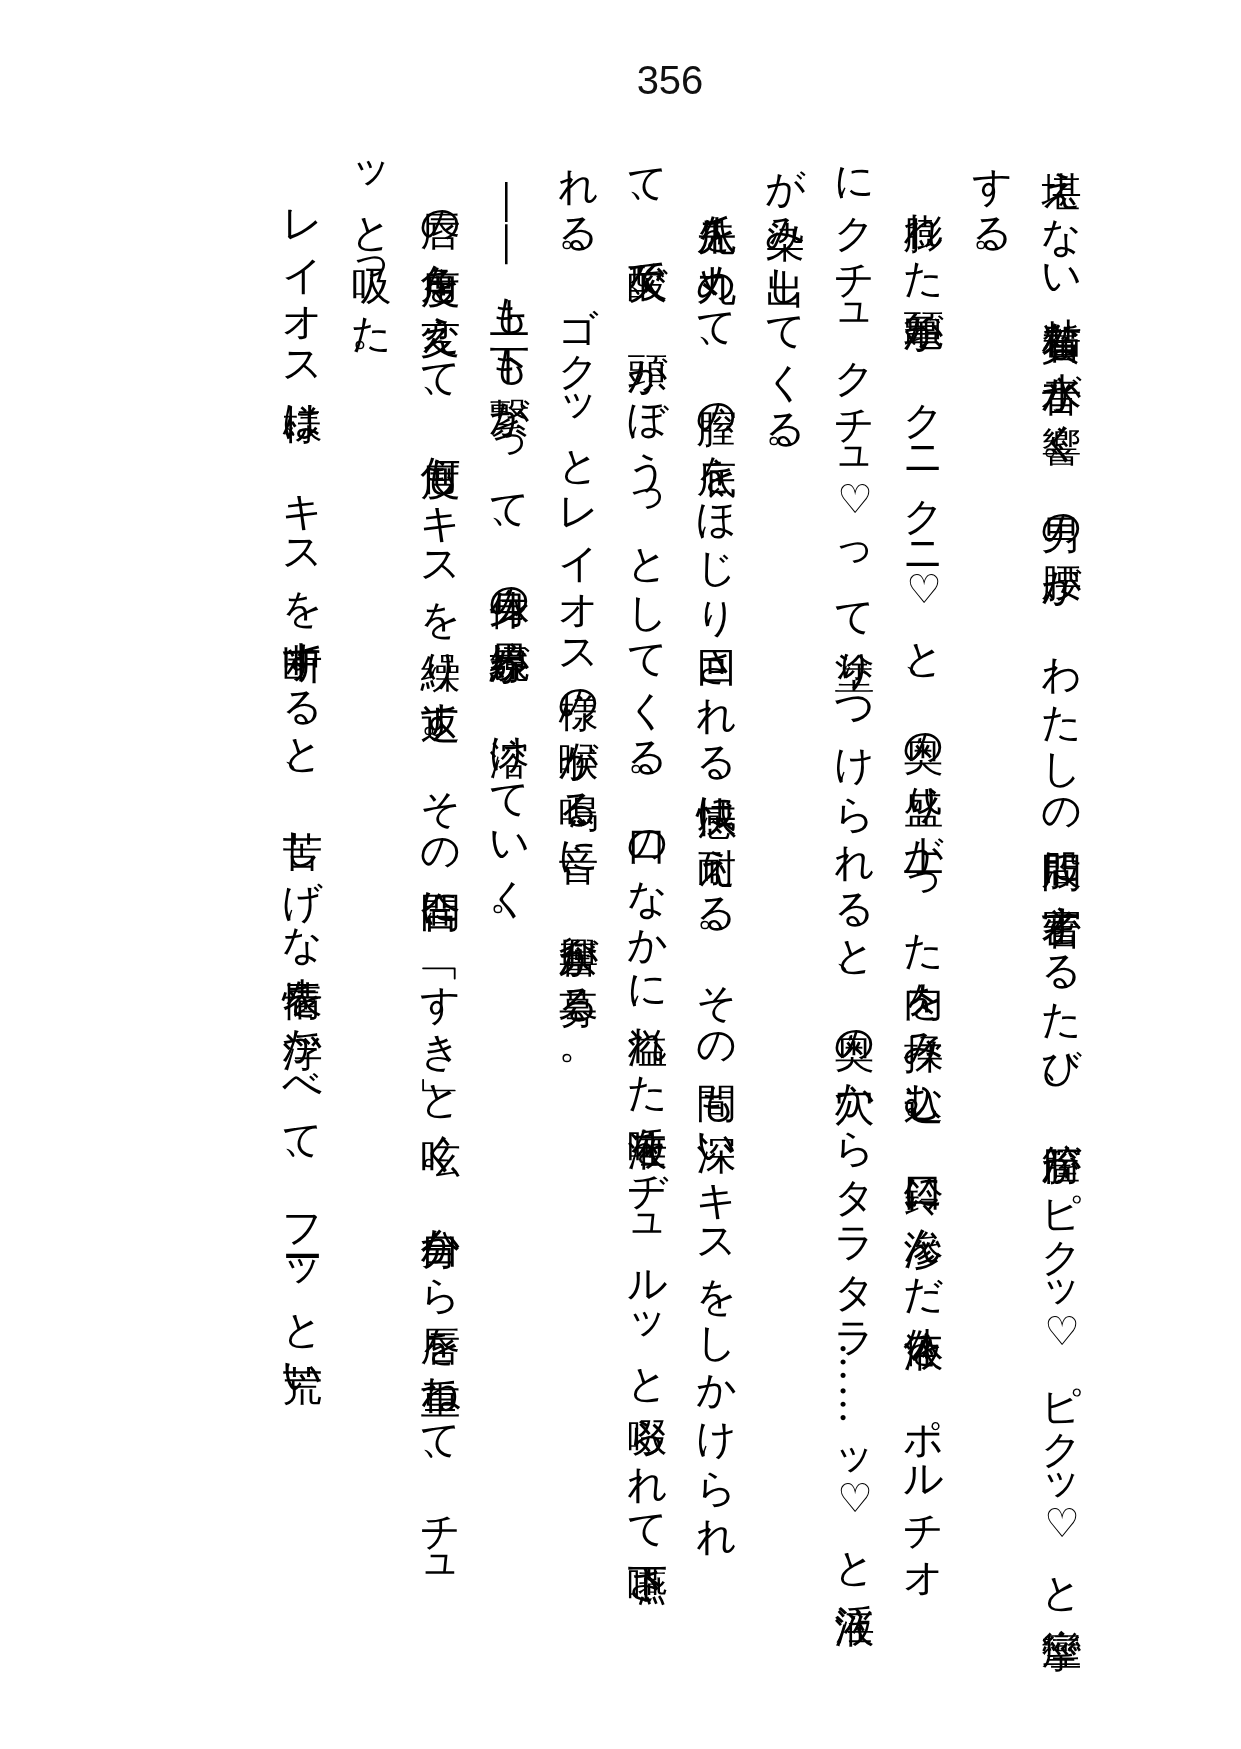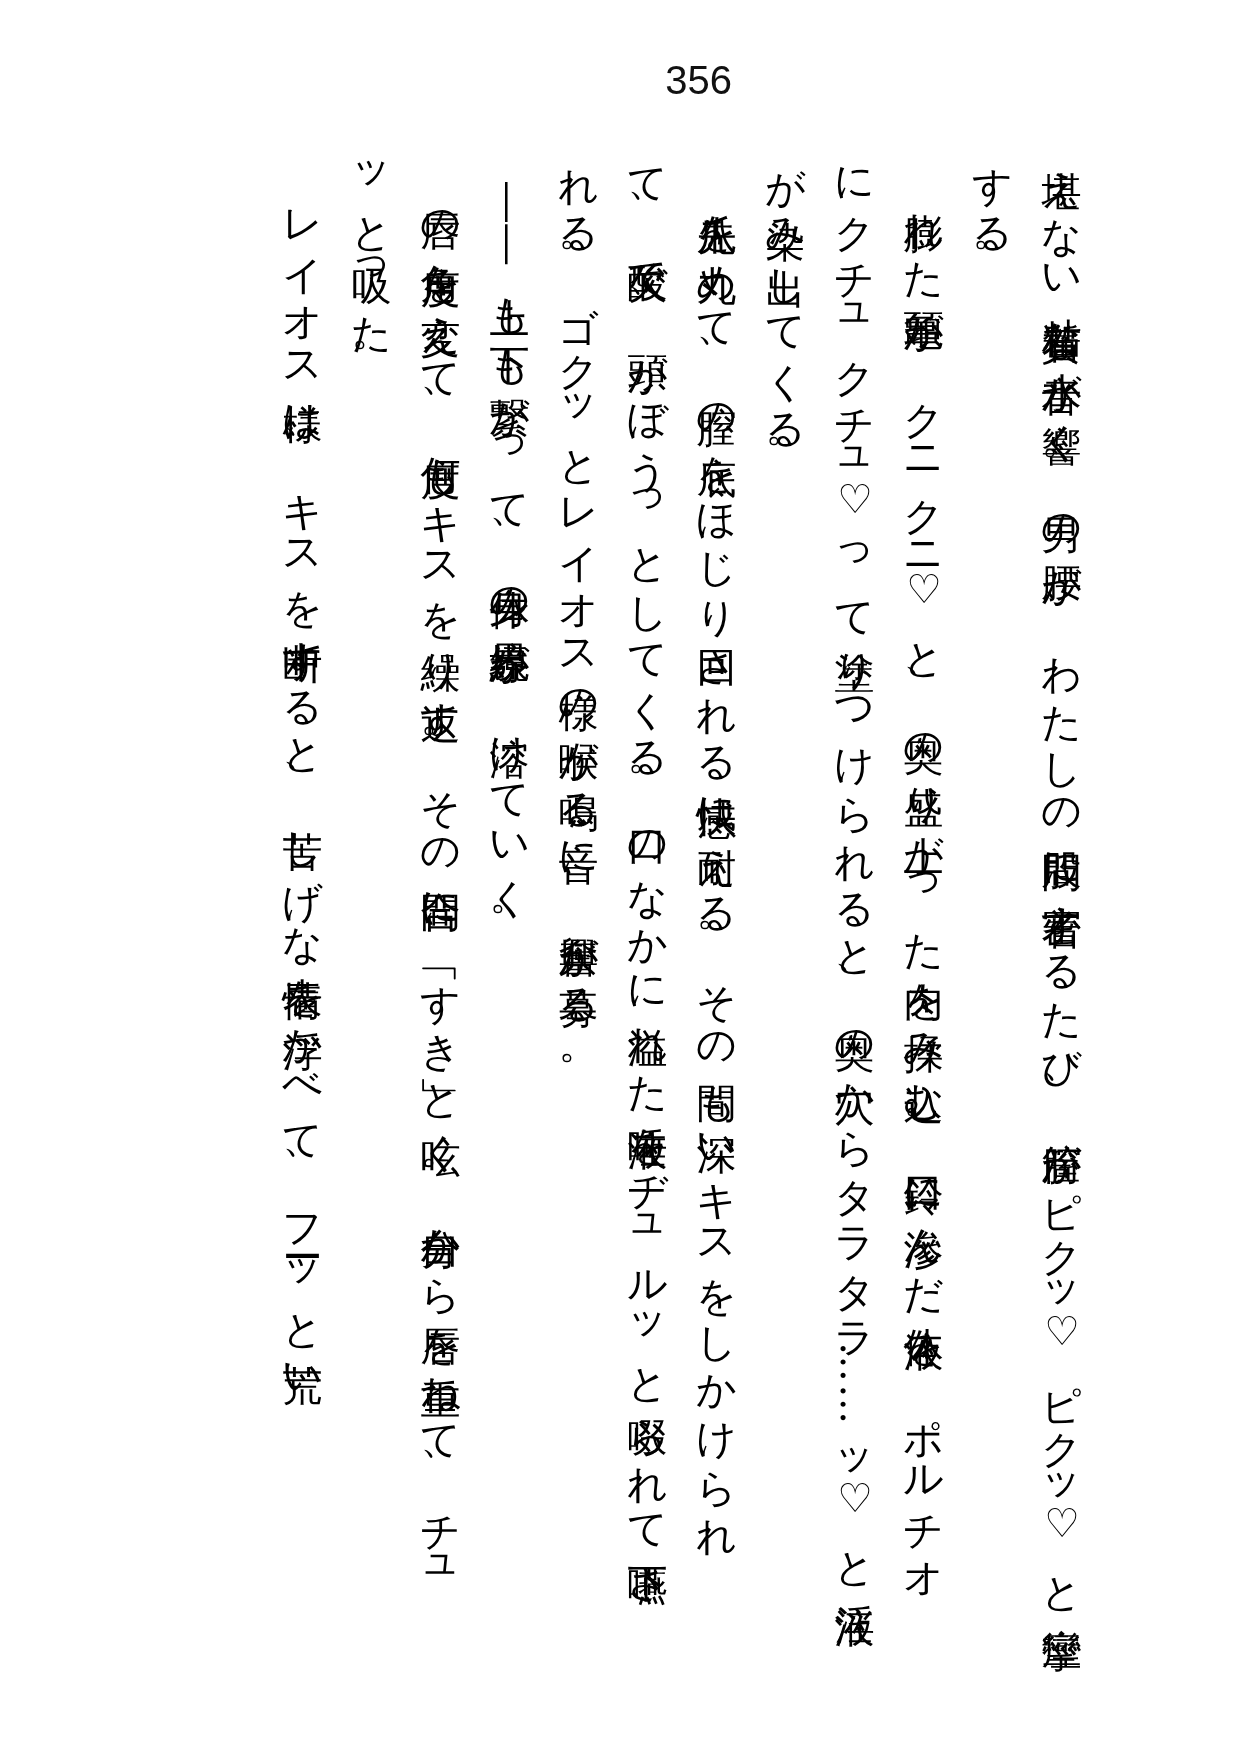--- a/index.html
+++ b/index.html
@@ -12,21 +12,21 @@
     width: 1241px;
     height: 1749px;
     background: #ffffff;
     overflow: hidden;
   }
   .page-number {
     position: absolute;
     top: 58px;
     left: 608px;
     width: 124px;
-    text-align: right;
+    text-align: center;
     font-family: "Liberation Sans", "DejaVu Sans", sans-serif;
     font-size: 40px;
     font-weight: 400;
     color: #111111;
     letter-spacing: 0px;
   }
   .body-text {
     position: absolute;
     top: 140px;
     right: 145px;

